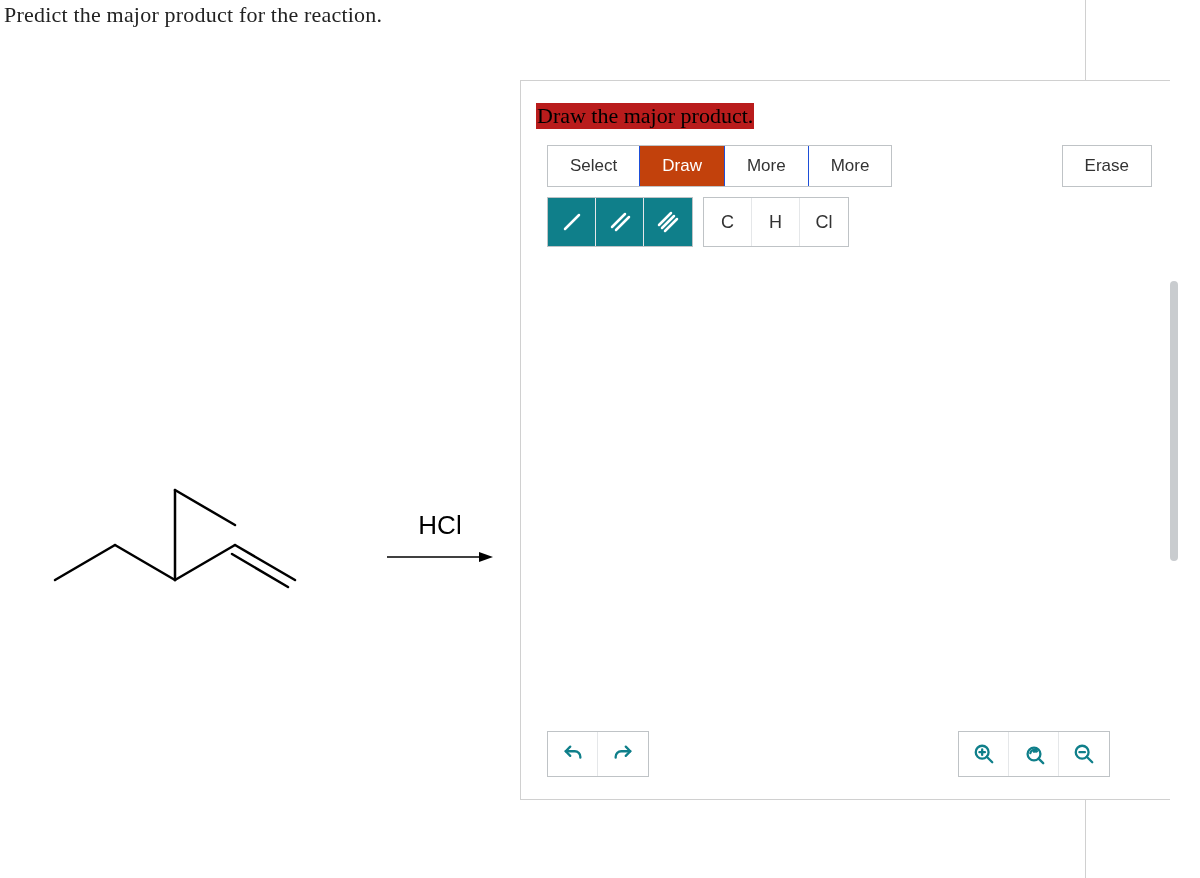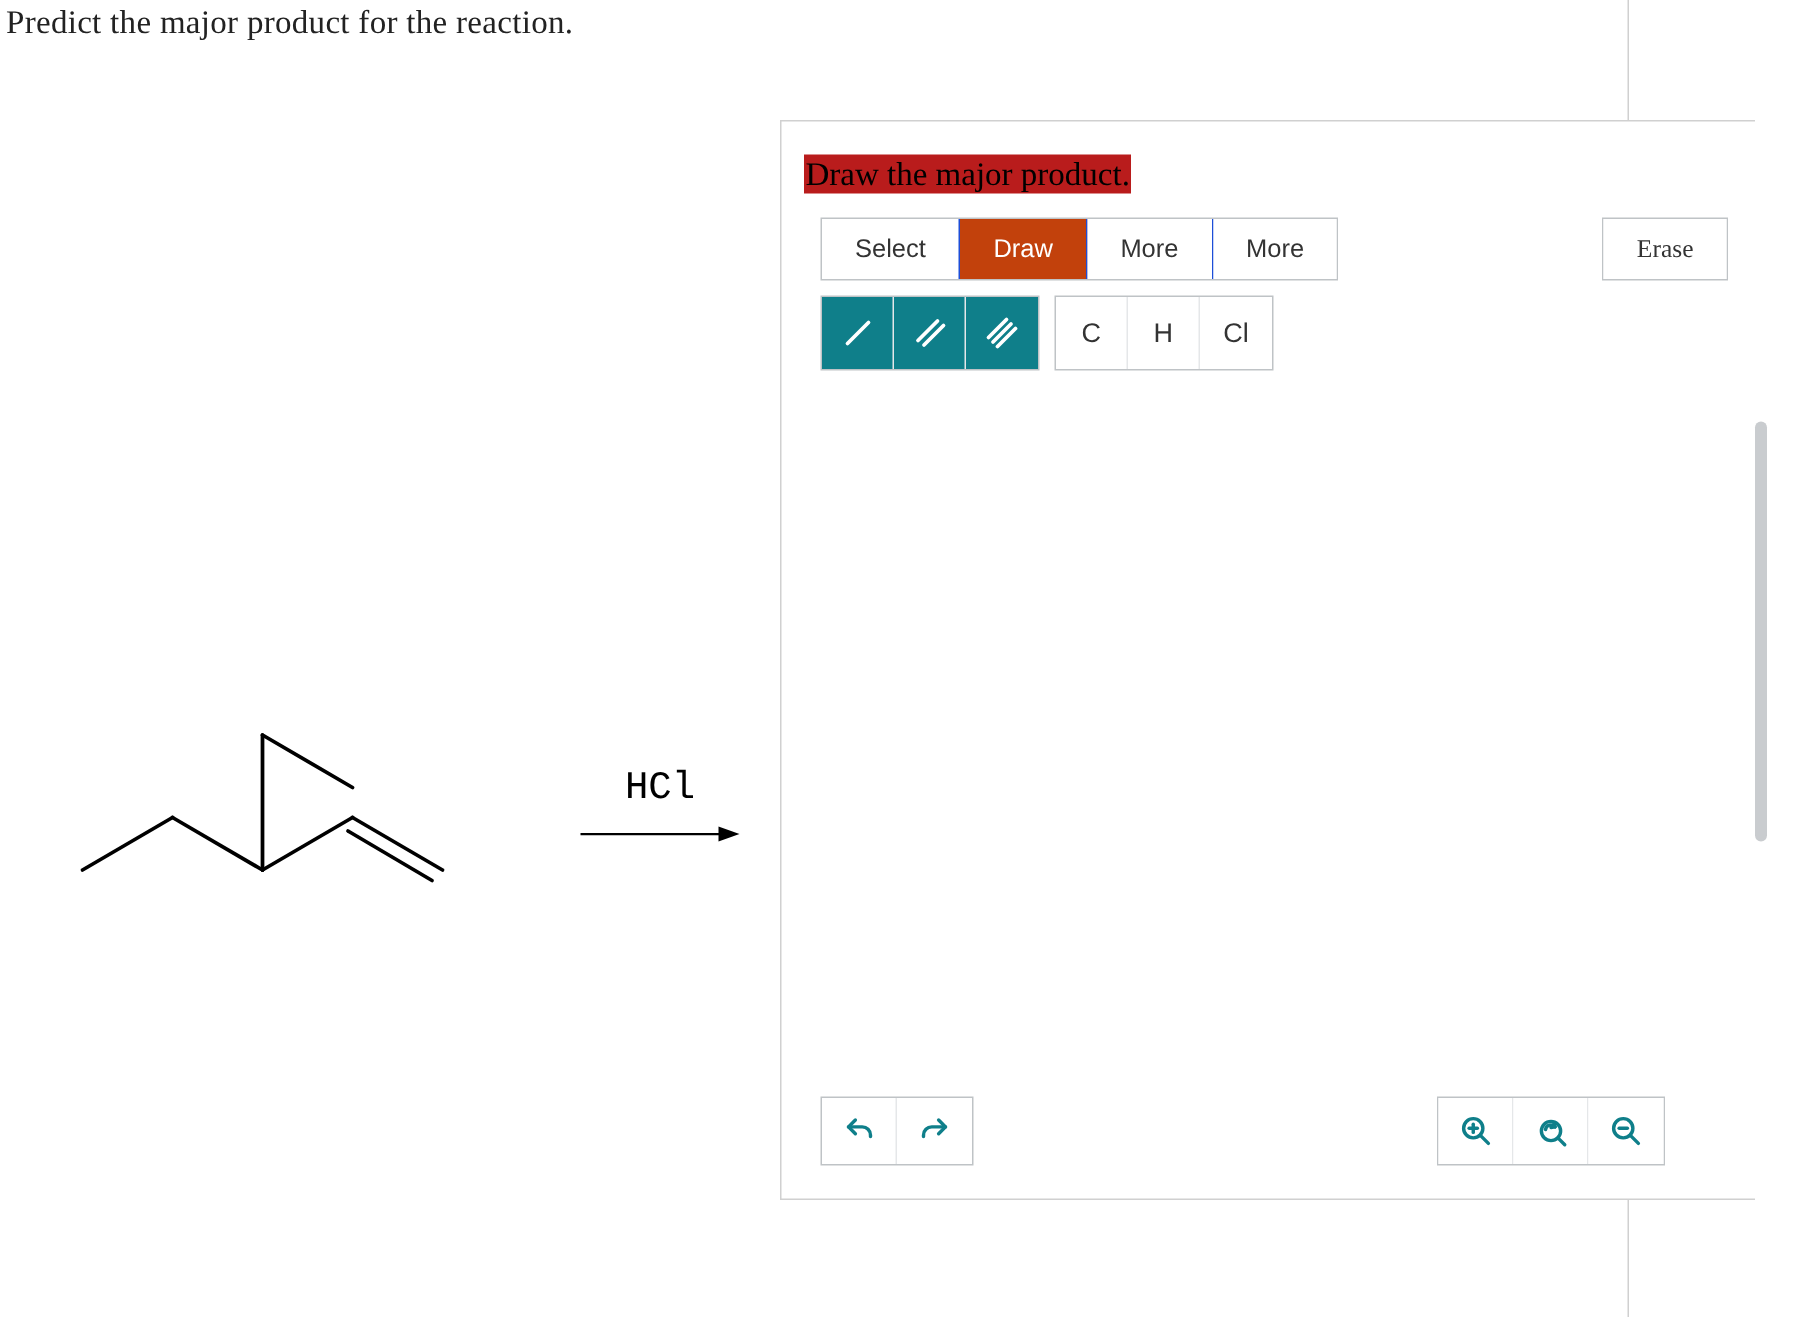--- a/index.html
+++ b/index.html
@@ -29,21 +29,21 @@
   .molecule {
     position: absolute;
     left: 50px; top: 400px;
   }
   .arrow-group {
     position: absolute;
     left: 385px; top: 470px;
     text-align: center;
   }
   .reagent {
-    font-family: Liberation Mono, monospace;
+    font-family: Liberation Sans, sans-serif;
     font-size: 26px;
     color: #000;
     margin-bottom: 6px;
   }
   .arrow-svg { display: block; }
   .editor-wrap {
     position: absolute;
     left: 520px; top: 80px;
     width: 650px; height: 720px;
     border: 1px solid #d0d0d0;
@@ -81,21 +81,21 @@
     background: #c2410c;
     color: #fff;
   }
   .erase-wrap {
     position: absolute;
     right: 18px; top: 64px;
     border: 1px solid #bfc3c6;
     height: 42px;
   }
   .erase-btn {
-    font-family: Liberation Serif, serif;
+    font-family: Liberation Sans, sans-serif;
     font-size: 17px;
     color: #333;
     background: #fff;
     padding: 0 22px;
     line-height: 40px;
     cursor: pointer;
   }
   .toolbar2 {
     position: absolute;
     left: 26px; top: 116px;

